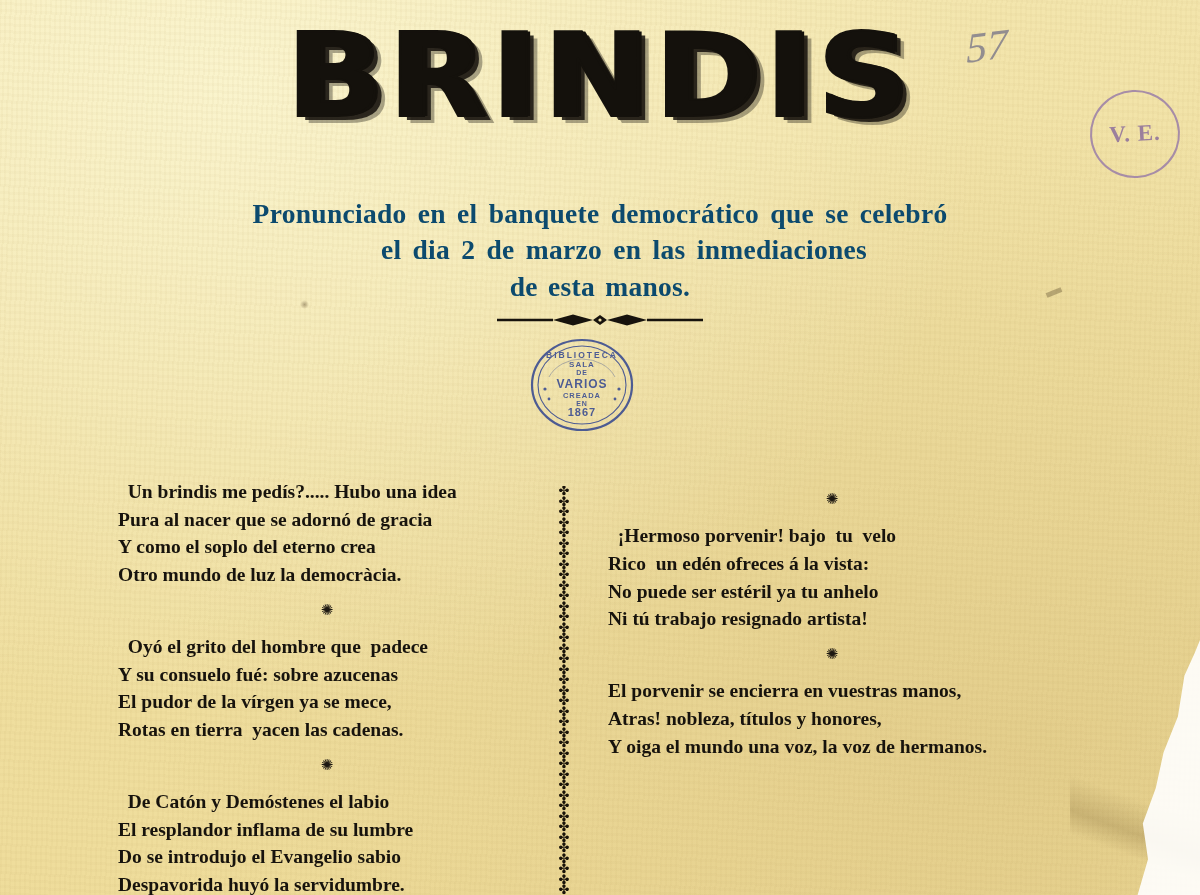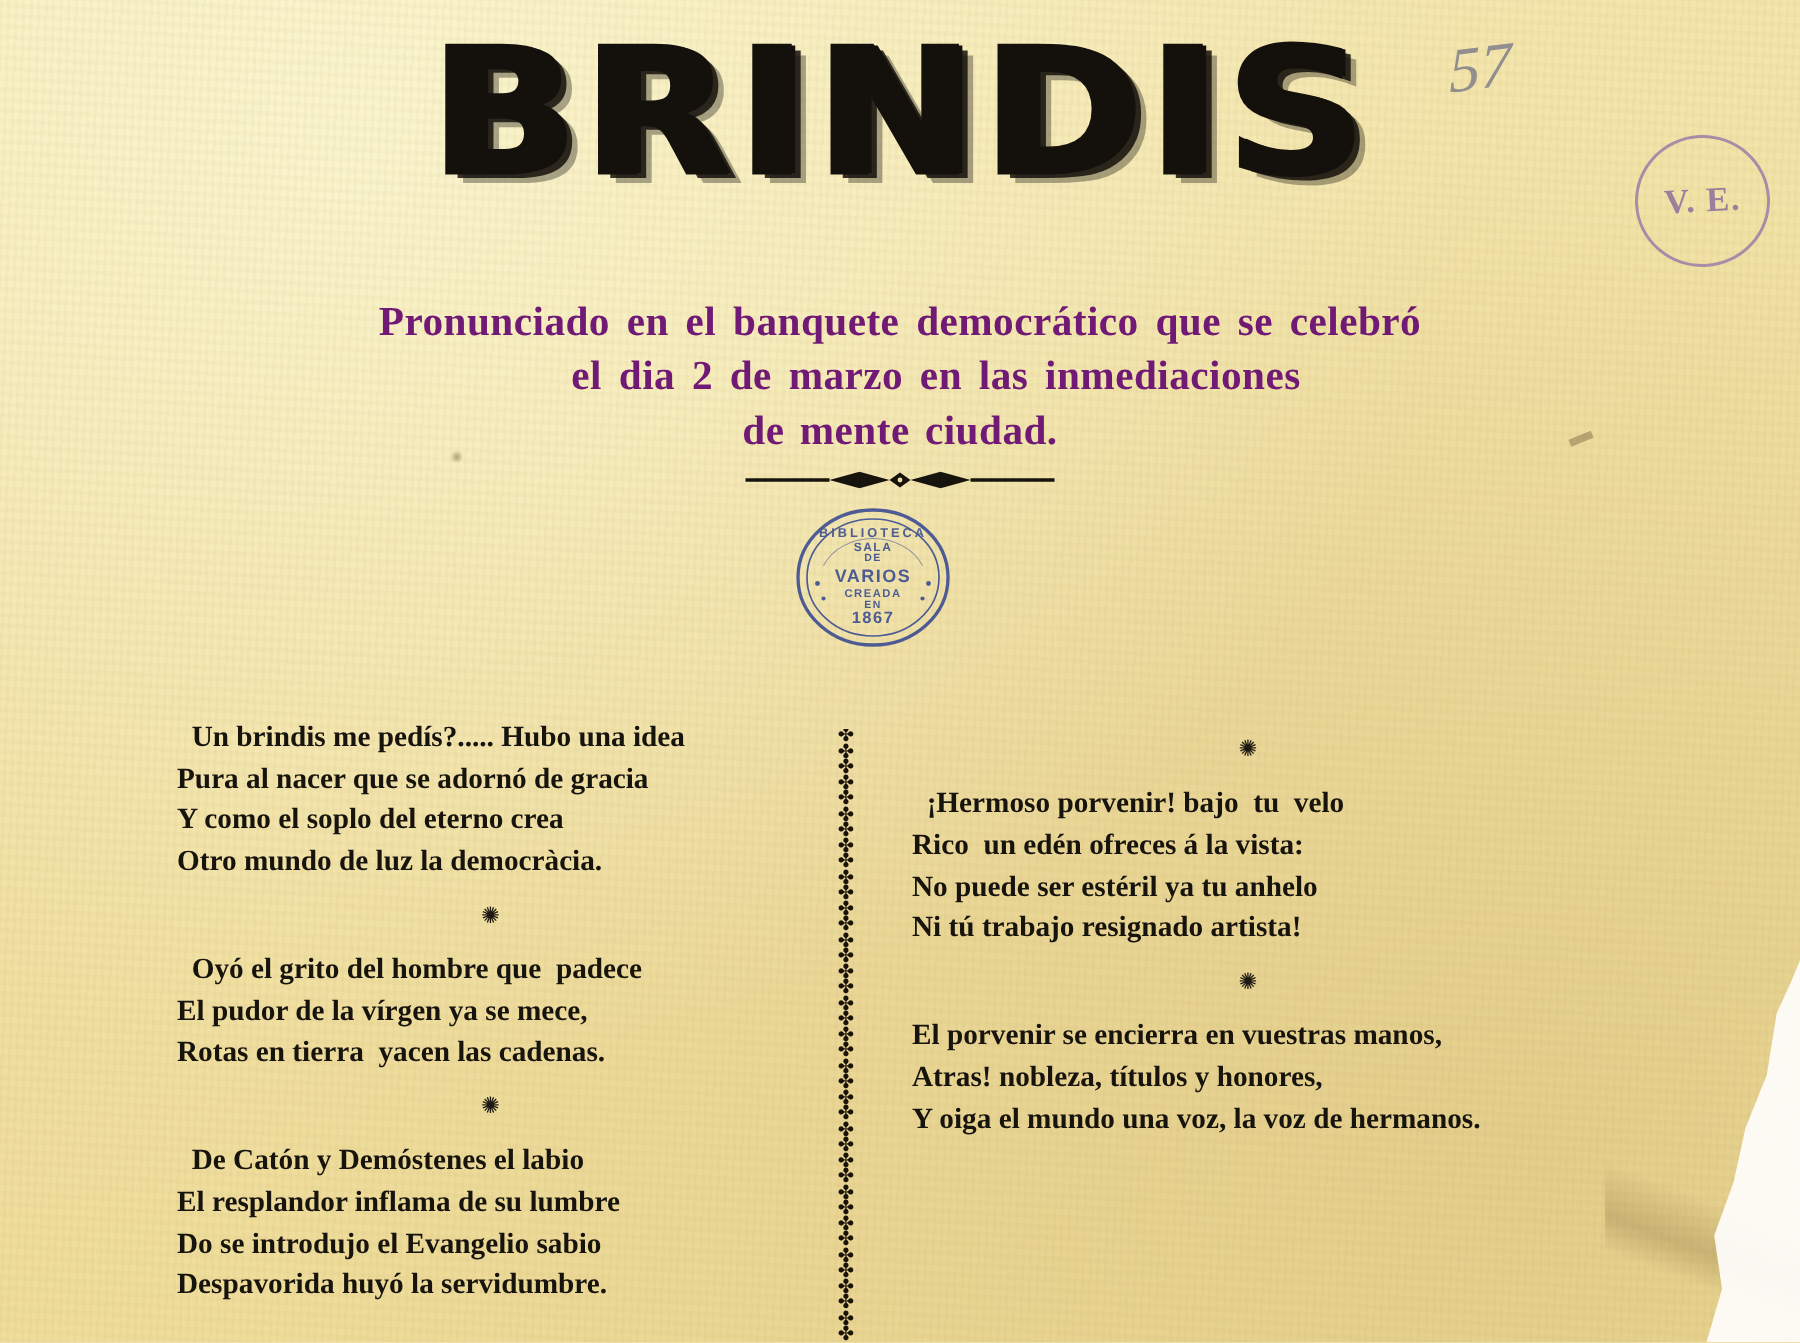--- a/index.html
+++ b/index.html
@@ -65,21 +65,21 @@
   .subtitle {
     position: absolute;
     top: 196px;
     left: 0;
     right: 0;
     text-align: center;
     font-family: "Liberation Serif", serif;
     font-weight: bold;
     font-size: 27.5px;
     line-height: 1.32;
-    color: #701a75;
+    color: #0c4a6e;
     letter-spacing: 0.3px;
   }
   .subtitle .l1 { display:block; word-spacing: 4px; }
   .subtitle .l2 { display:block; word-spacing: 4px; padding-left: 48px; }
   .subtitle .l3 { display:block; word-spacing: 3px; }
 
   
   .rule-orn {
     position: absolute;
     top: 312px;
@@ -242,21 +242,21 @@
 
 <div class="paper"></div>
 
 <div class="sheet">
 
   <div class="title">BRINDIS</div>
 
   <div class="subtitle">
     <span class="l1">Pronunciado en el banquete democrático que  se  celebró</span>
     <span class="l2">el dia 2  de marzo  en  las  inmediaciones</span>
-    <span class="l3">de mente ciudad.</span>
+    <span class="l3">de esta manos.</span>
   </div>
 
   <svg class="rule-orn" viewBox="0 0 210 16">
     <path d="M2 8 L58 8" stroke="#17130d" stroke-width="2.4"></path>
     <path d="M152 8 L208 8" stroke="#17130d" stroke-width="2.4"></path>
     <path d="M58 8 L78 2.5 L98 8 L78 13.5 Z" fill="#17130d"></path>
     <path d="M112 8 L132 2.5 L152 8 L132 13.5 Z" fill="#17130d"></path>
     <path d="M98 8 L105 3 L112 8 L105 13 Z" fill="#17130d"></path>
     <circle cx="105" cy="8" r="1.6" fill="#f0e0a2"></circle>
   </svg>
@@ -333,20 +333,21 @@
     <div class="col col-left">
       <div class="stanza">
         <span class="line">  Un brindis me pedís?..... Hubo una idea</span>
         <span class="line">Pura al nacer que se adornó de gracia</span>
         <span class="line">Y como el soplo del eterno crea</span>
         <span class="line">Otro mundo de luz la democràcia.</span>
       </div>
       <div class="orn">✺</div>
       <div class="stanza">
         <span class="line">  Oyó el grito del hombre que  padece</span>
+        <span class="line">Y su consuelo fué: sobre azucenas</span>
         <span class="line">El pudor de la vírgen ya se mece,</span>
         <span class="line">Rotas en tierra  yacen las cadenas.</span>
       </div>
       <div class="orn">✺</div>
       <div class="stanza">
         <span class="line">  De Catón y Demóstenes el labio</span>
         <span class="line">El resplandor inflama de su lumbre</span>
         <span class="line">Do se introdujo el Evangelio sabio</span>
         <span class="line">Despavorida huyó la servidumbre.</span>
       </div>

